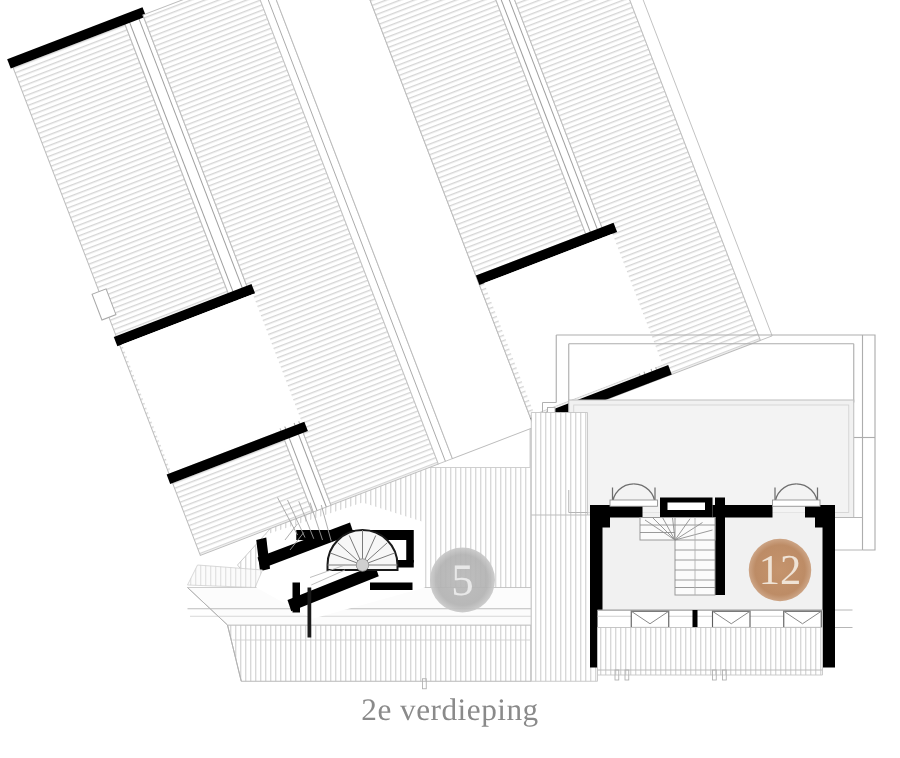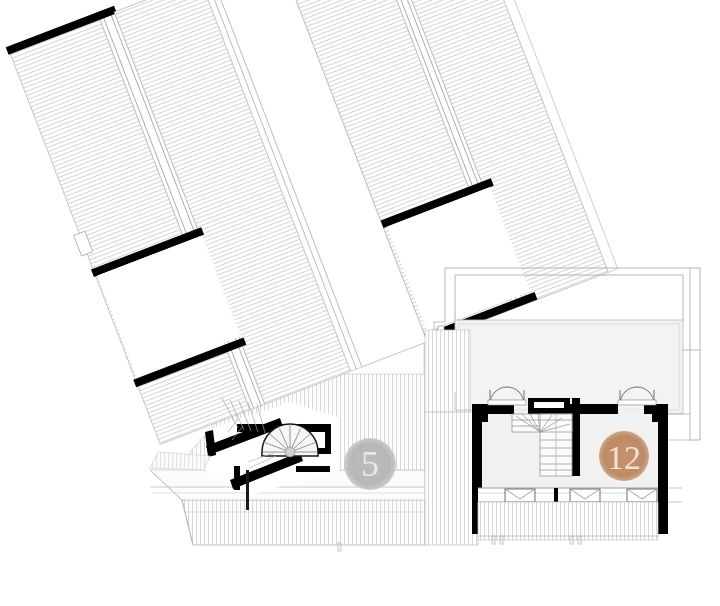--- a/index.html
+++ b/index.html
@@ -310,14 +310,17 @@
       <circle cx="370" cy="464" r="26" fill="url(#markerGray)" opacity="0.92"></circle>
       <text x="370" y="464" text-anchor="middle" dominant-baseline="central" font-family="Liberation Serif, serif" font-size="36" fill="#e8e8e8">5</text>
     </g>
 
     <g>
       <circle cx="624" cy="456" r="25" fill="url(#markerTan)"></circle>
       <text x="624" y="457" text-anchor="middle" dominant-baseline="central" font-family="Liberation Serif, serif" font-size="34" fill="#efe3d6">12</text>
     </g>
   </svg>
 
+  <div class="caption-wrap">
+    <div class="caption-text">2e verdieping</div>
+  </div>
 
 </div>
 
 </body></html>

